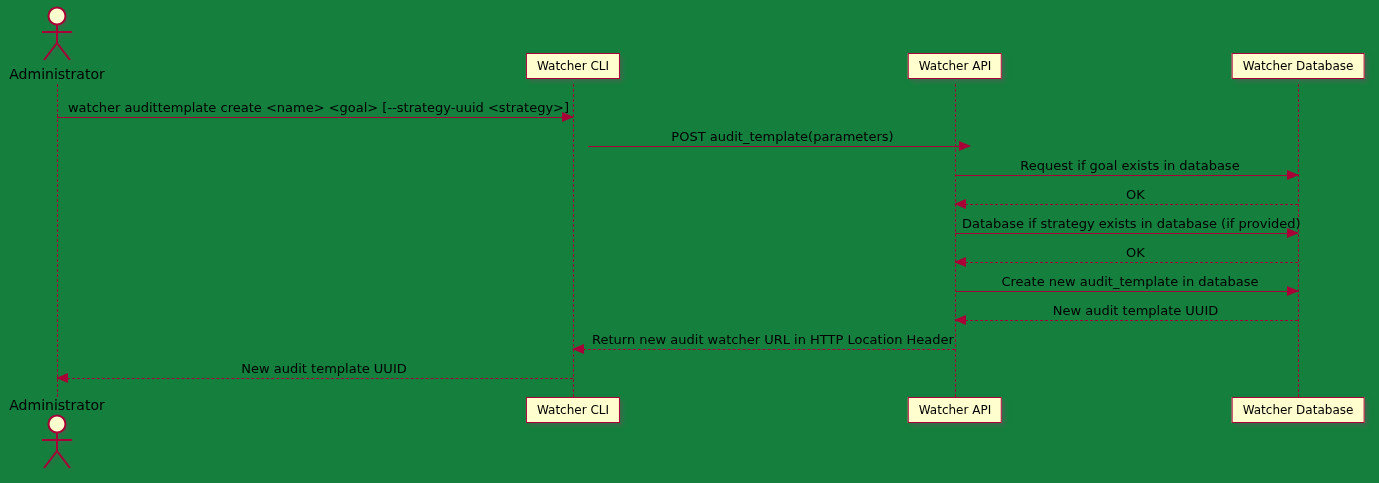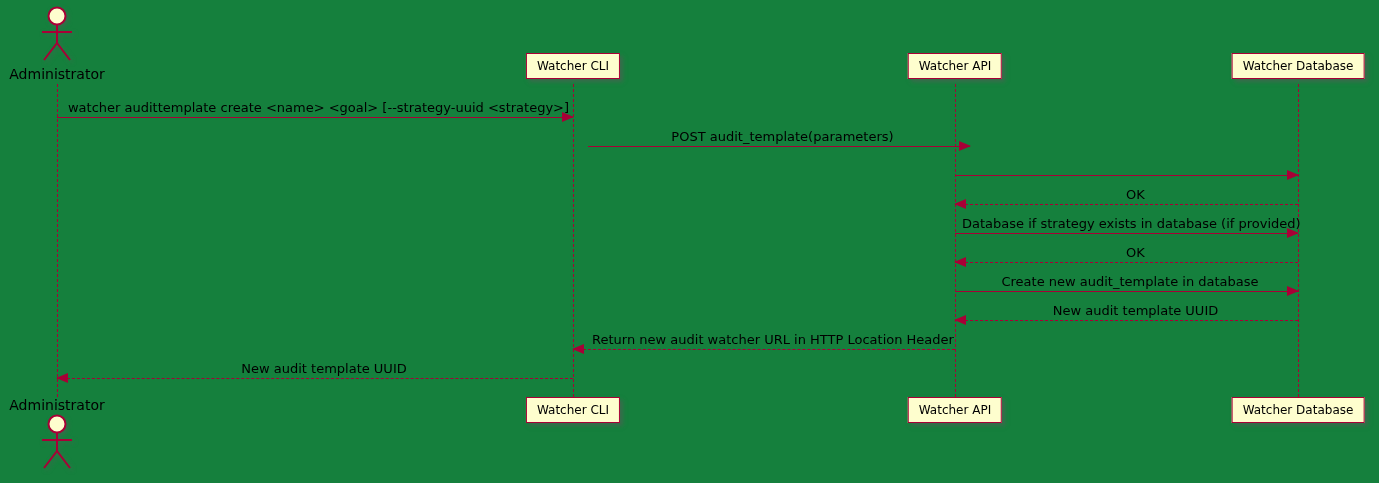--- a/index.html
+++ b/index.html
@@ -100,20 +100,21 @@
     <span class="arrowhead"></span>
   </div>
 
   <div class="message ltr solid" style="left:588px;top:129px;width:382px">
     <span class="msg-label">POST audit_template(parameters)</span>
     <div class="msg-line"></div>
     <span class="arrowhead"></span>
   </div>
 
   <div class="message ltr solid" style="left:955px;top:158px;width:343px">
+    <span class="msg-label">Request if goal exists in database</span>
     <div class="msg-line"></div>
     <span class="arrowhead"></span>
   </div>
 
   <div class="message rtl dashed" style="left:955px;top:187px;width:343px">
     <span class="msg-label">OK</span>
     <div class="msg-line"></div>
     <span class="arrowhead"></span>
   </div>
 

